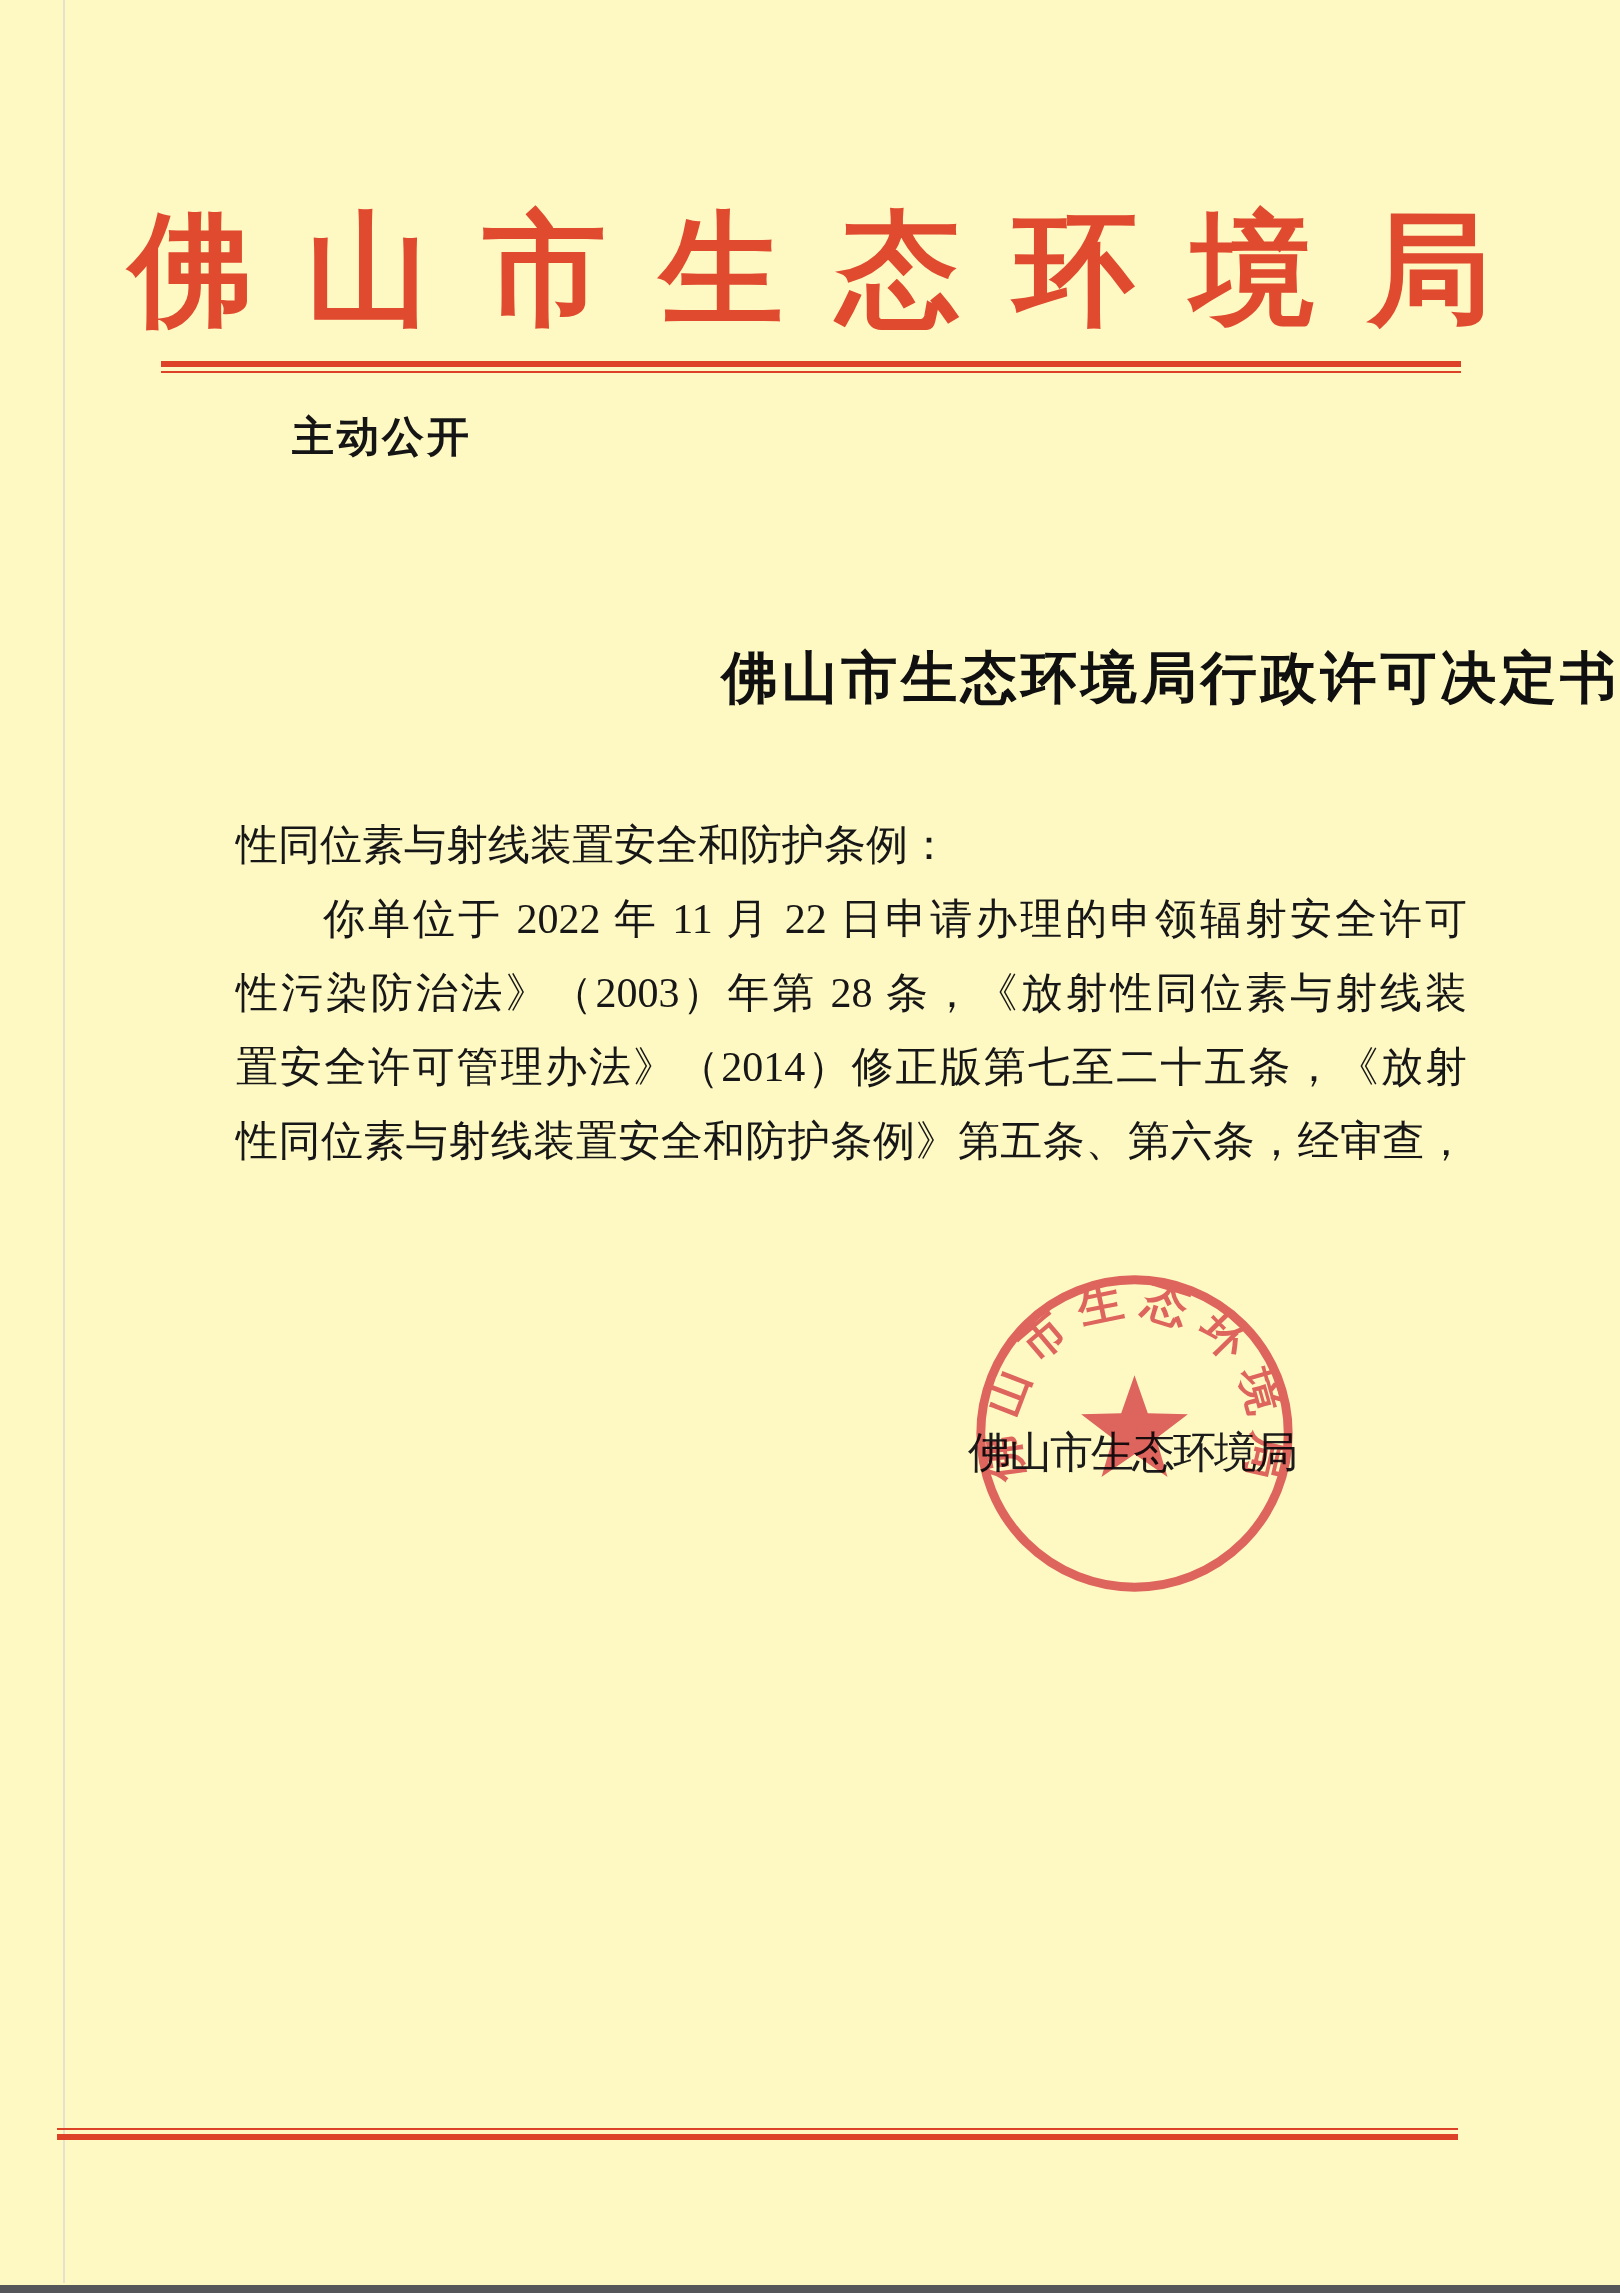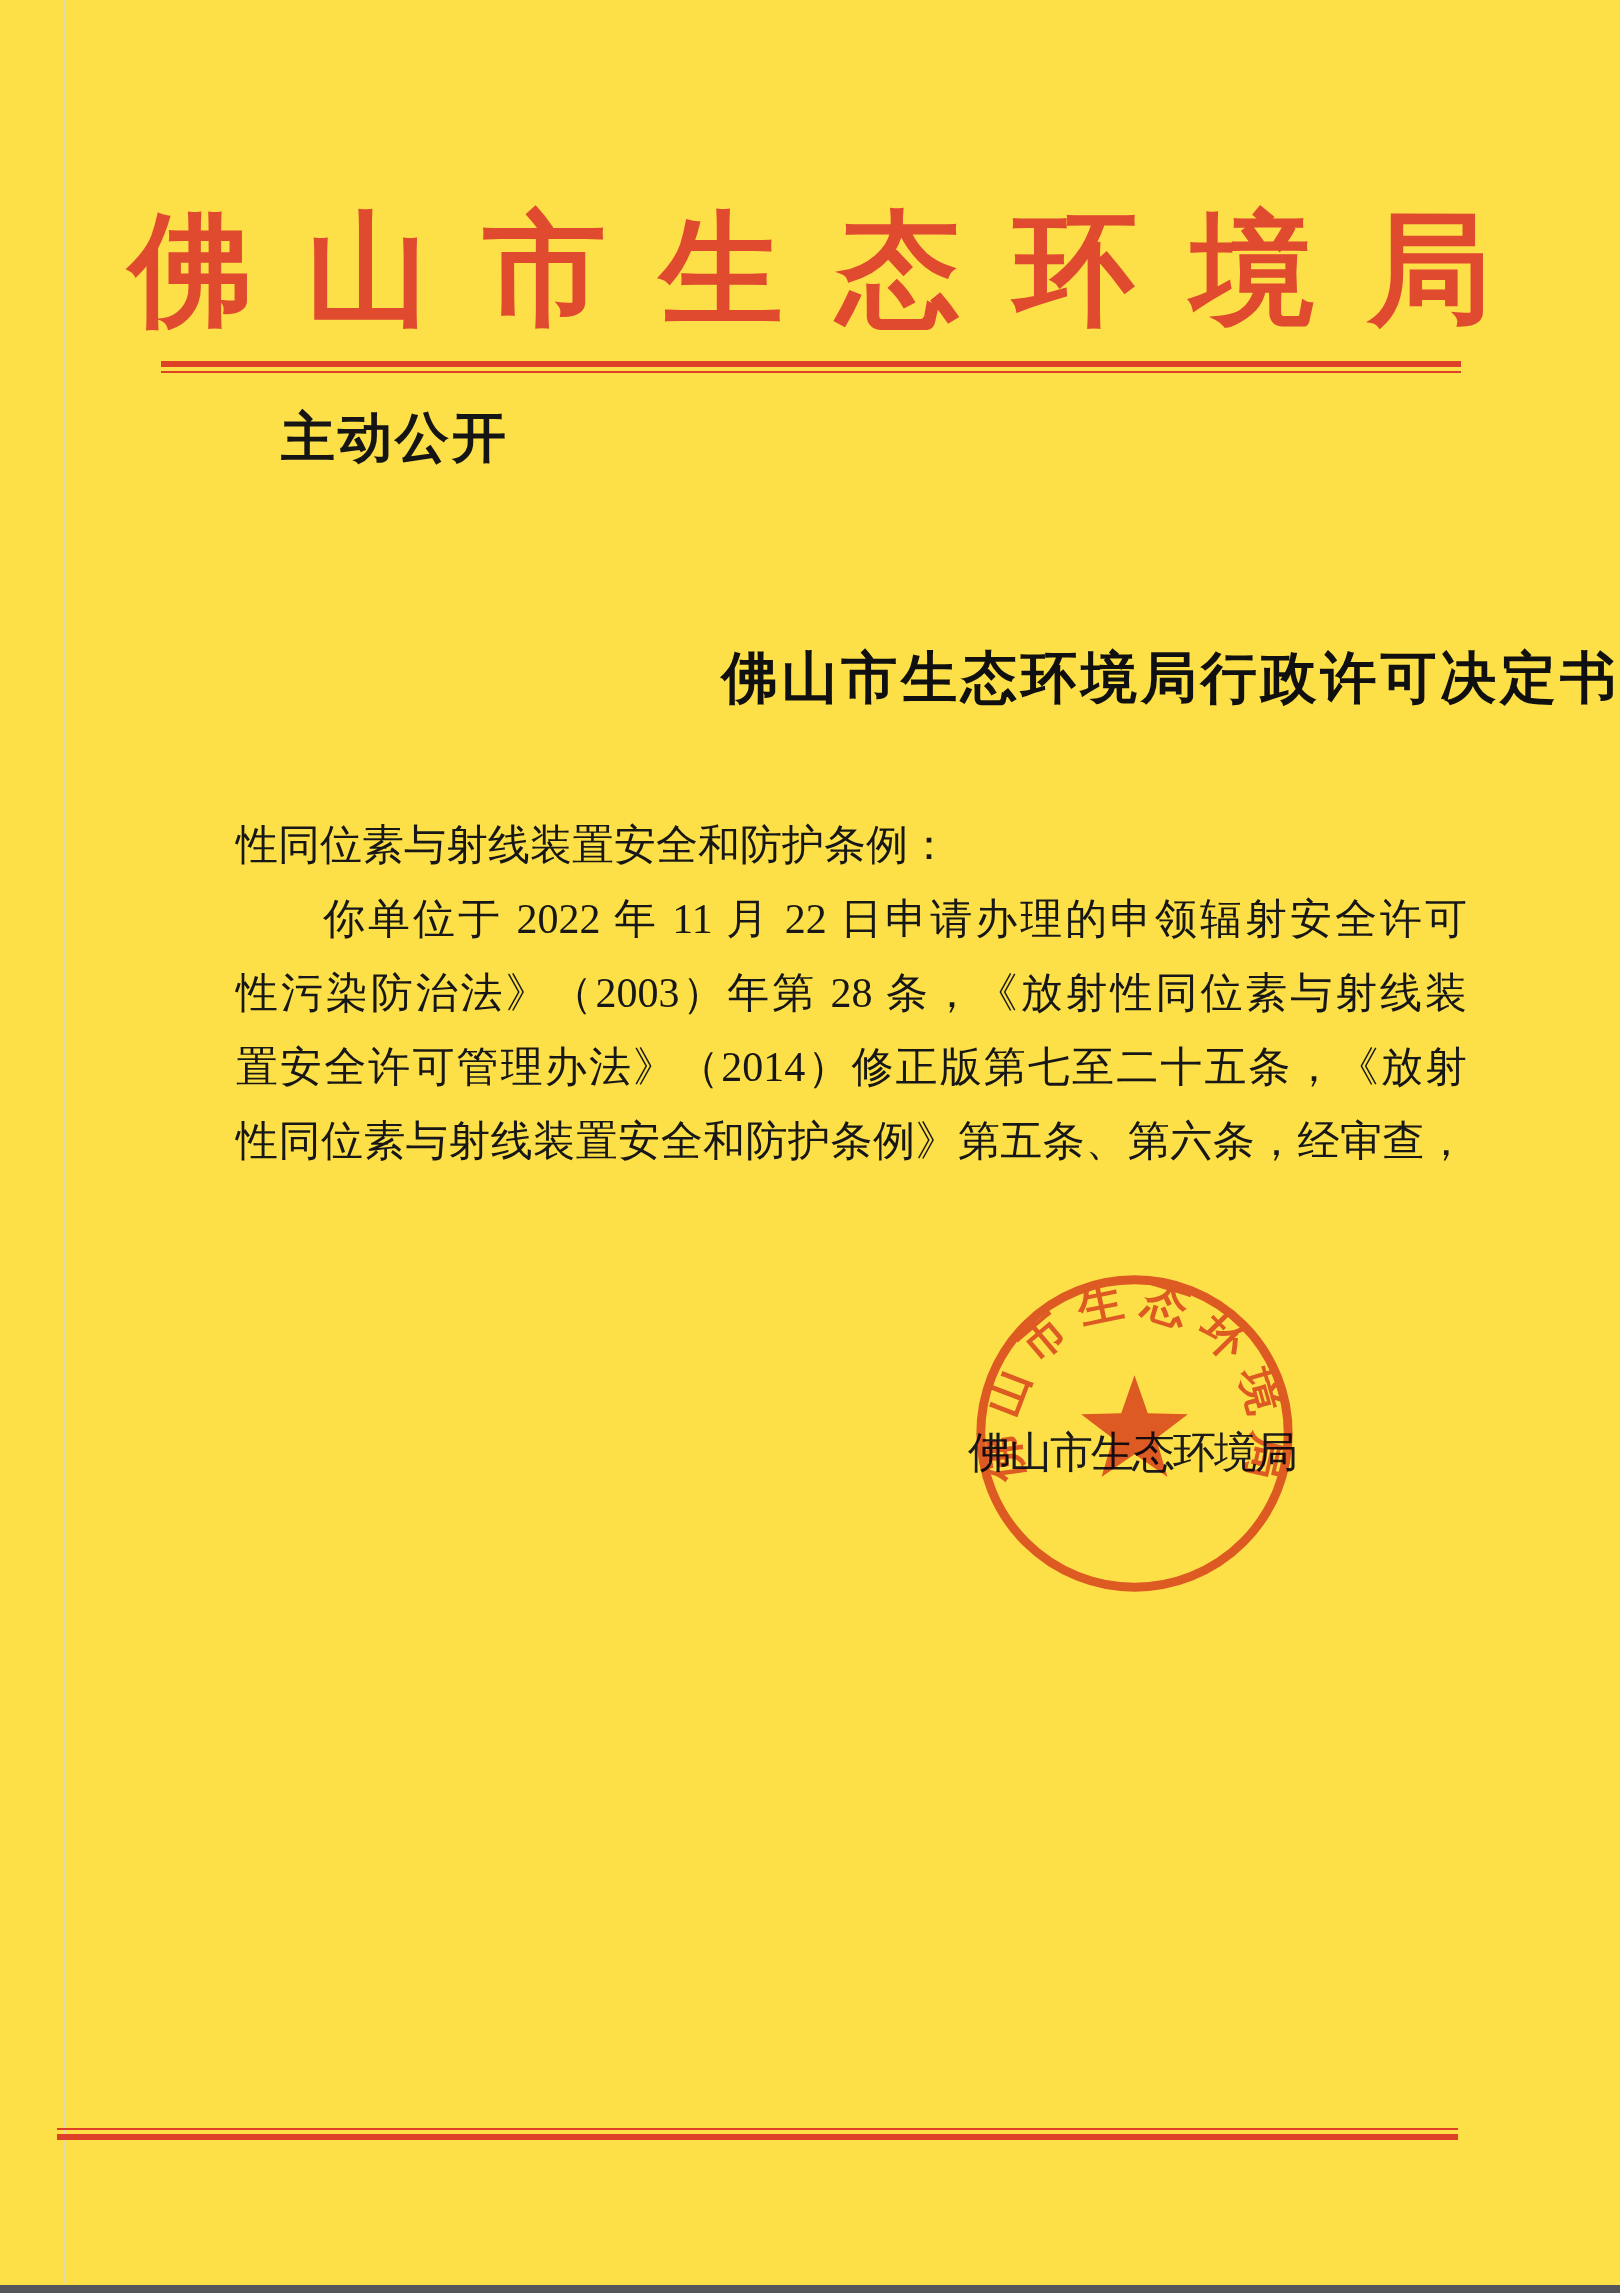--- a/index.html
+++ b/index.html
@@ -4,21 +4,21 @@
 <style>
   html,body{margin:0;padding:0;}
   body{
     width:1620px;height:2293px;
     background:#efeeec;
     font-family:"Liberation Serif", serif;
   }
   .page{
     position:relative;
     width:1620px;height:2293px;
-    background:#fde047;
+    background:#fef9c3;
     overflow:hidden;
   }
   
   .page-edge-left{
     position:absolute;left:63px;top:0;width:2px;height:2283px;
     background:#d8d8d4;opacity:.7;
   }
   
   .scan-bottom-edge{
     position:absolute;left:0;bottom:0;width:100%;height:7.9px;
@@ -35,25 +35,25 @@
     font-family:"Liberation Serif", serif;
     white-space:nowrap;
   }
   .header-rule{
     position:absolute;top:361px;left:161px;width:1300px;
     height:3.9px;
     border-top:6.9px solid #dd4228;
     border-bottom:2px solid #dd4228;
   }
   .disclosure{
-    position:absolute;top:412px;left:281px;
-    font-size:54px;line-height:51px;
+    position:absolute;top:412px;left:292px;
+    font-size:42px;line-height:51px;
     font-weight:700;
     color:#151515;
-    font-family:Liberation Sans, sans-serif;
+    font-family:Liberation Serif, serif;
     letter-spacing:3px;
   }
   .doc-number{
     position:absolute;top:416px;right:177px;
     font-size:40px;line-height:49px;
     color:#1a1a1a;
     letter-spacing:1px;
     white-space:nowrap;
   }
   .doc-title{

